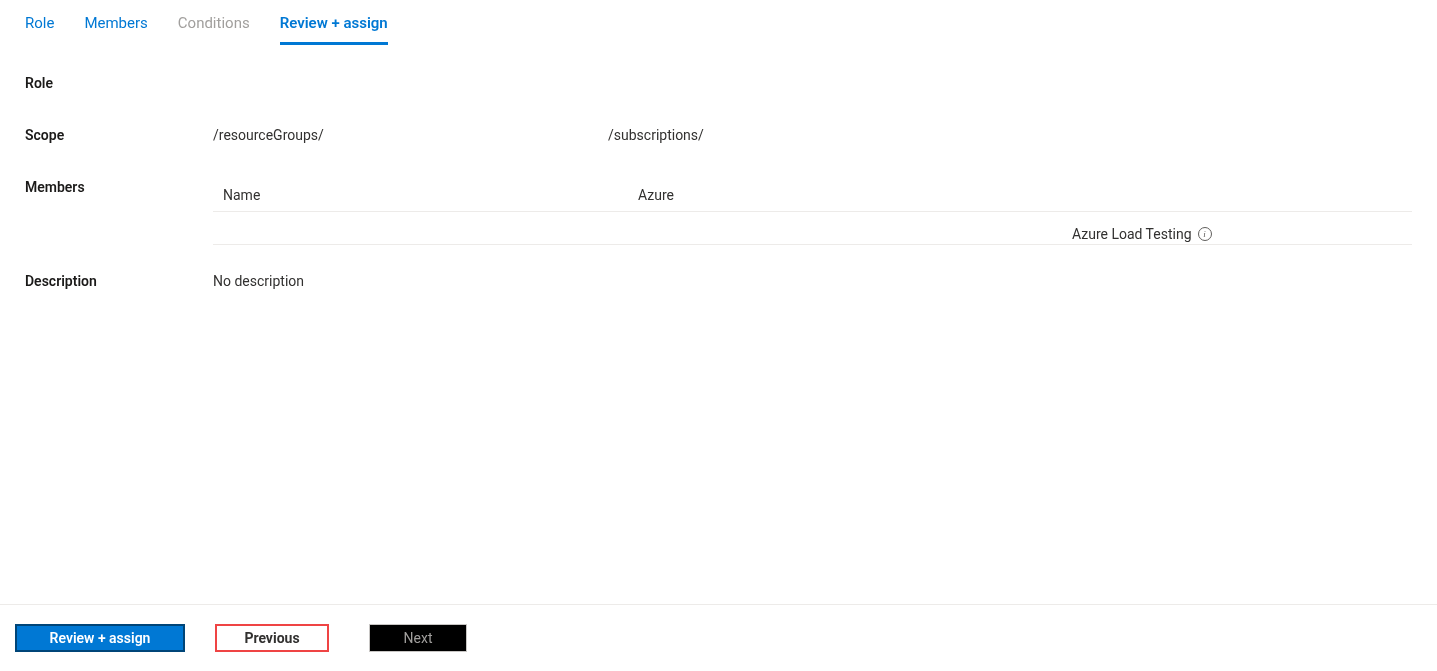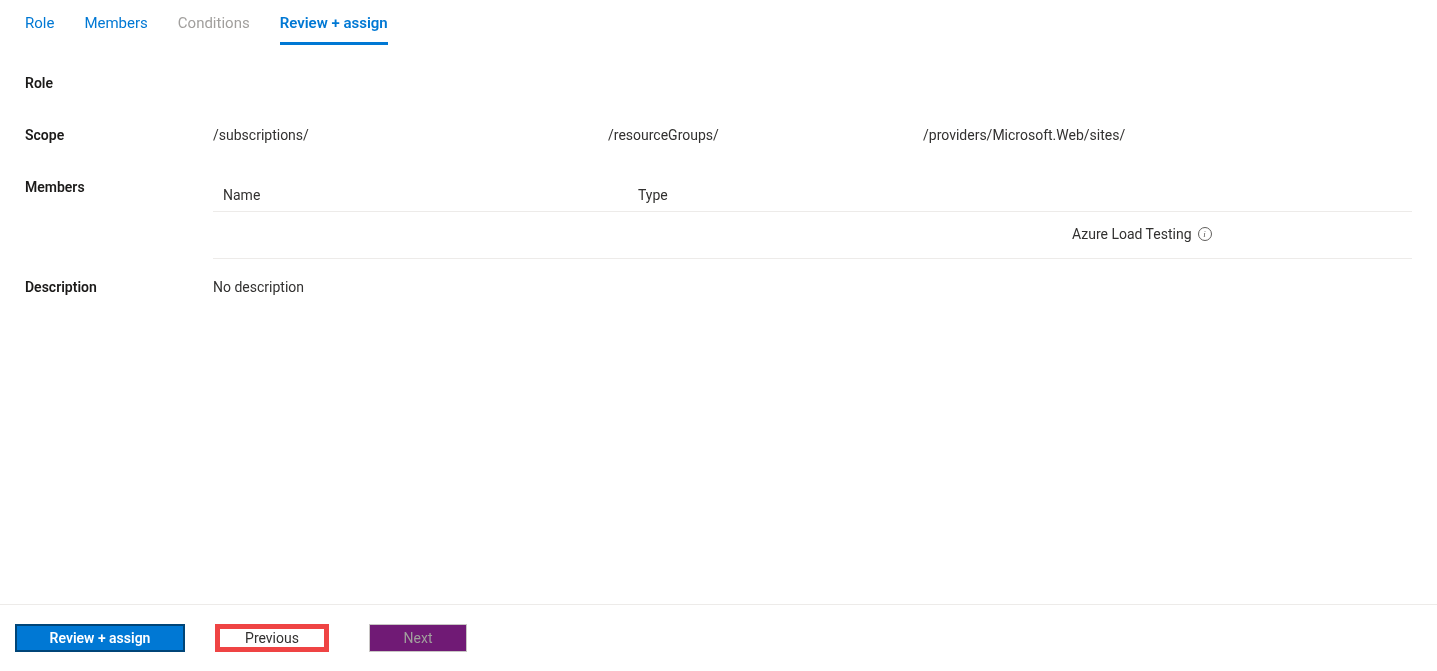--- a/index.html
+++ b/index.html
@@ -130,72 +130,72 @@
     .btn-primary {
       background: #0078d4;
       color: #ffffff;
       border: 2px solid #004578;
       font-weight: 600;
       min-width: 170px;
     }
     .btn-default {
       background: #ffffff;
       color: #323130;
-      border: 5px solid #ef4444;
+      border: 2px solid #ef4444;
       min-width: 114px;
+      font-weight: bold;
     }
     .btn-disabled {
-      background: #701a75;
+      background: #000000;
       color: #a19f9d;
       border: 1px solid #c8c6c4;
       min-width: 98px;
       cursor: default;
     }
     .members-row-align {
       margin-bottom: 36px;
     }
     .members-table .members-data-row {
       padding-top: 14px;
-      padding-bottom: 16px;
+      padding-bottom: 2px;
       gap: 12px;
     }
-    .desc-row { margin-bottom: 0; margin-top: 20px;}
+    .desc-row { margin-bottom: 0; margin-top: 28px;}
   </style>
 </head>
 <body>
 
 <div class="tabs">
   <div class="tab link">Role</div>
   <div class="tab link">Members</div>
   <div class="tab disabled">Conditions</div>
   <div class="tab active">Review + assign</div>
 </div>
 
 <div class="content">
 
   <div class="row">
     <div class="label-col">Role</div>
   </div>
 
   <div class="row">
     <div class="label-col">Scope</div>
     <div class="value-col scope-values">
+      <div class="scope-part">/resourceGroups/</div>
       <div class="scope-part">/subscriptions/</div>
-      <div class="scope-part">/resourceGroups/</div>
-      <div class="scope-part">/providers/Microsoft.Web/sites/</div>
     </div>
   </div>
 
   <div class="row members-row-align" style="margin-bottom:0;">
     <div class="label-col">Members</div>
     <div class="value-col">
       <div class="members-table">
         <div class="members-header">
           <div class="col-name">Name</div>
-          <div class="col-type">Type</div>
+          <div class="col-type">Azure</div>
         </div>
         <div class="members-data-row">
           <div class="col-name"></div>
           <div class="col-object"></div>
           <div class="col-type type-cell">
             <span>Azure Load Testing</span>
             <span class="info-icon">i</span>
           </div>
         </div>
       </div>

